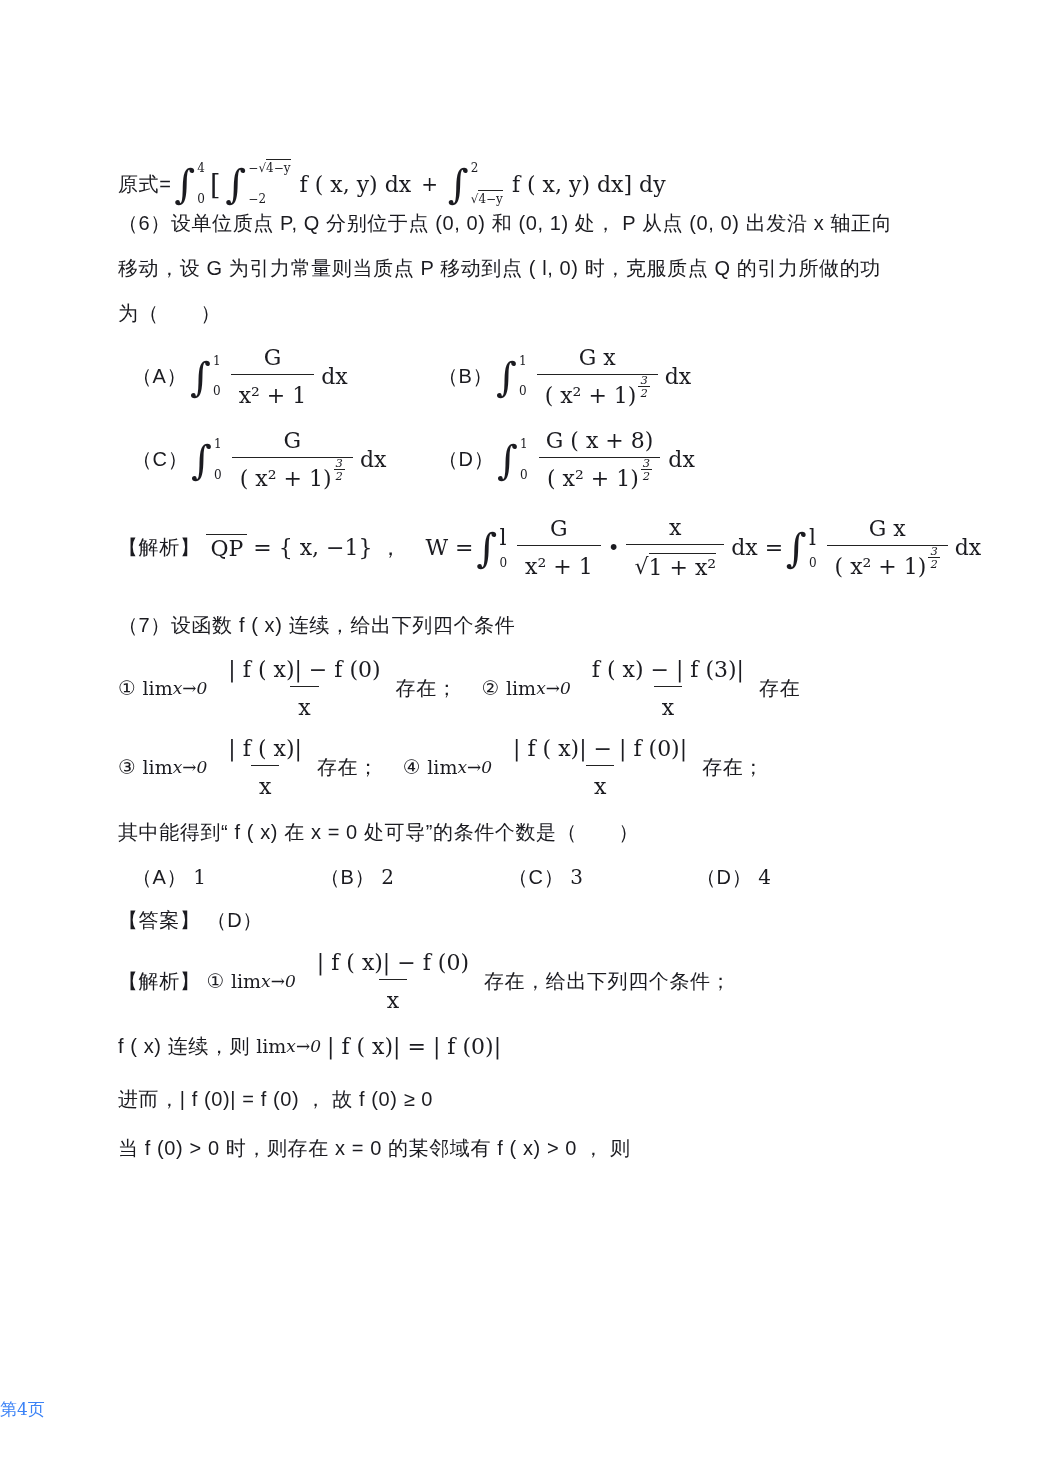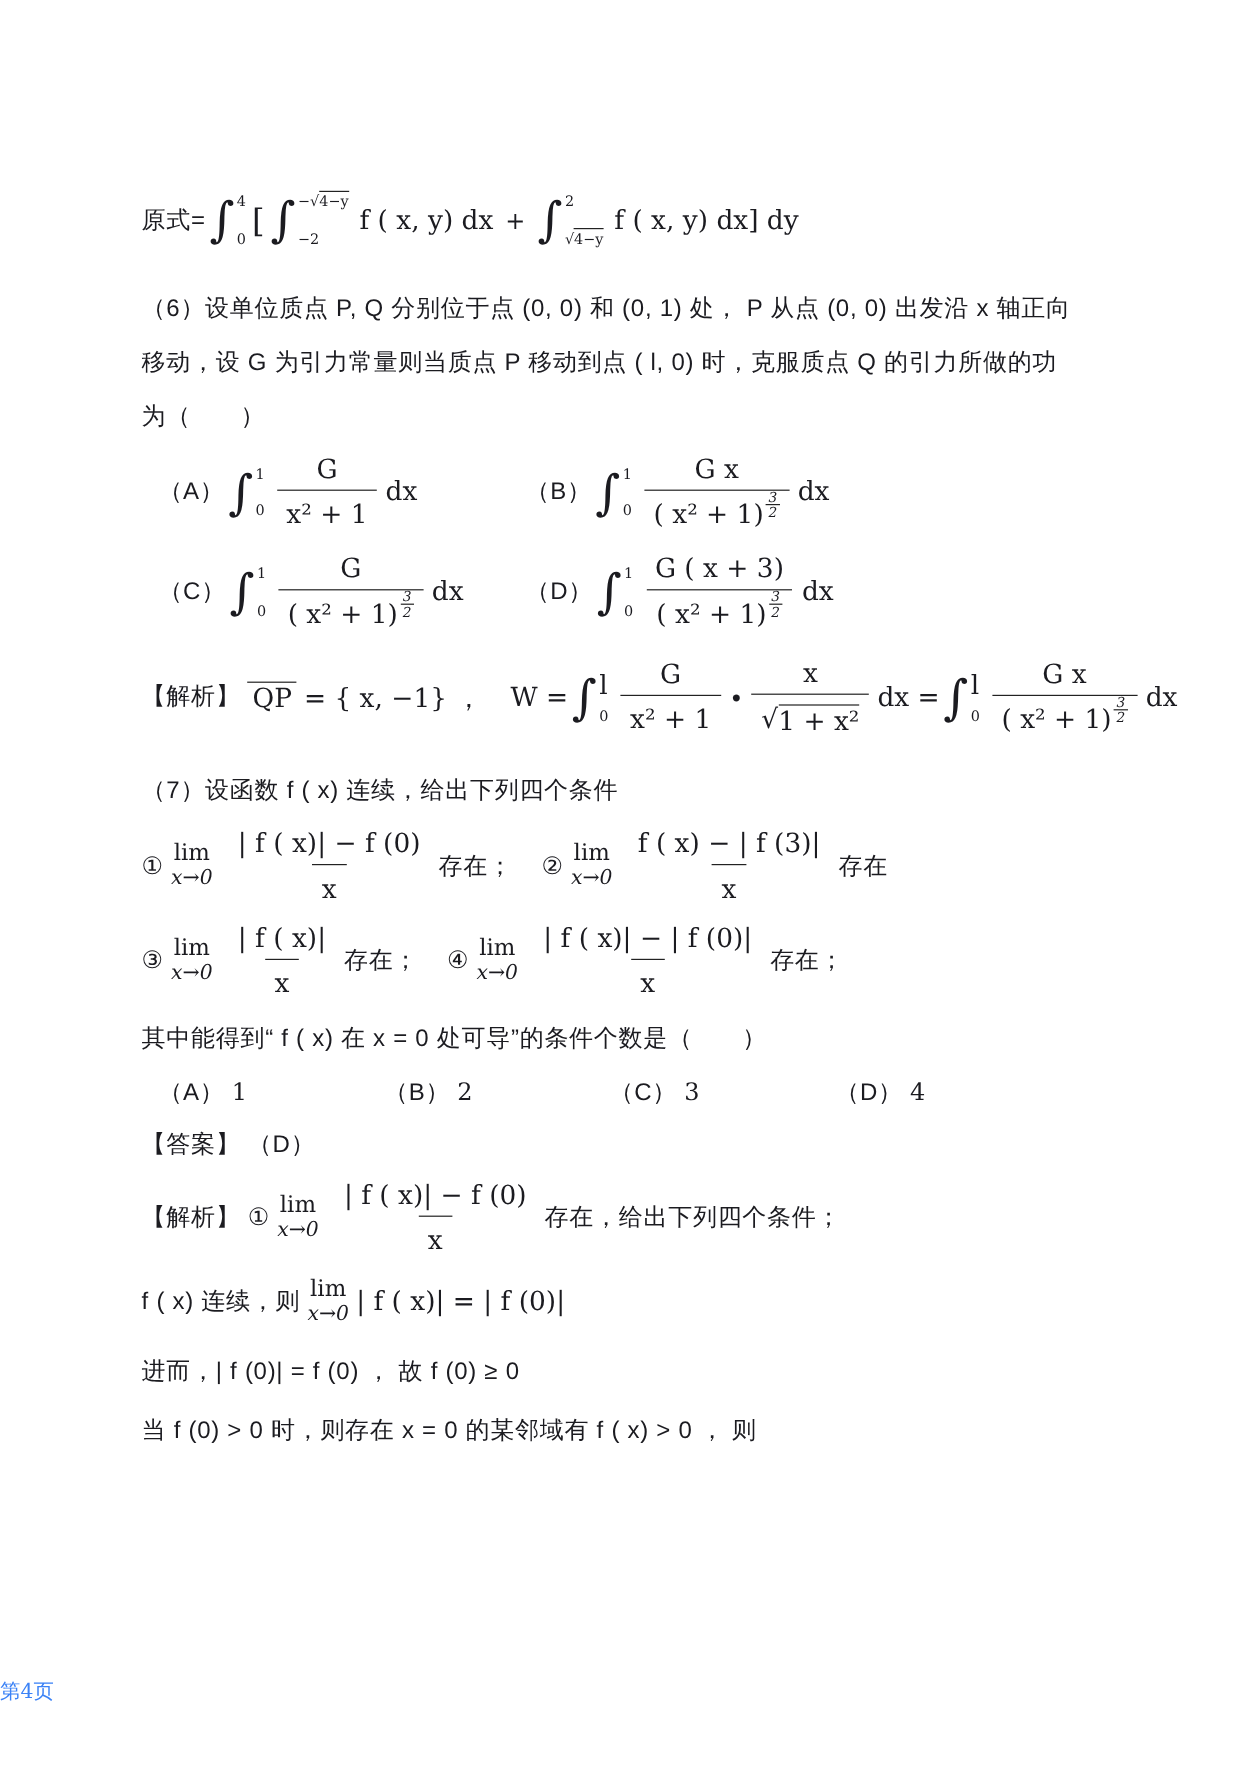--- a/index.html
+++ b/index.html
@@ -30,37 +30,37 @@
   .expfrac { display: inline-flex; flex-direction: column; align-items: center;
              font-size: 11.5px; line-height: 1.05; font-family: "DejaVu Serif", serif; font-style: italic;
              position: relative; top: -9px; margin-left: 2px; }
   .expfrac .en { border-bottom: 1px solid #222; padding: 0 2px; }
   .expfrac .ed { padding: 0 2px; }
 
   .ovl { border-top: 1.2px solid #222; padding-top: 1px; }
   .vec { border-top: 1.6px solid #222; padding: 1px 4px 0; }
   .rsign { font-size: 22px; }
 
-  .lim { display: inline-flex; flex-direction: column; align-items: center; margin: 0 6px; font-family: "DejaVu Serif", serif; }
+  .lim { display: inline-flex; flex-direction: row; align-items: center; margin: 0 6px; font-family: "DejaVu Serif", serif; }
   .limw { font-style: normal; font-size: 19px; line-height: 1.05; }
   .limsub { font-style: italic; font-size: 17px; line-height: 1.25; }
 
   .bracket { font-family: "DejaVu Serif", serif; font-size: 27px; font-style: normal; margin: 0 2px; }
 
   .optrow { padding-left: 14px; }
   .optcell { width: 306px; display: flex; align-items: center; }
   .choicerow { padding-left: 14px; }
   .choicecell { width: 188px; display: flex; align-items: baseline; }
 
   .footer { position: absolute; left: 0; right: 0; top: 1398px; 
             font-size: 17px; color: #3b82f6; font-family: "DejaVu Serif", serif; }
 
   .mb12{margin-bottom:12px}.mb14{margin-bottom:14px}.mb16{margin-bottom:16px}
   .mb18{margin-bottom:18px}.mb20{margin-bottom:20px}.mb22{margin-bottom:22px}
-  .mb24{margin-bottom:24px}.mb30{margin-bottom:30px}.mb34{margin-bottom:34px}
+  .mb24{margin-bottom:24px}.mb30{margin-bottom:30px}.mb34{}
   .ml6{margin-left:6px}.ml10{margin-left:10px}.ml24{margin-left:24px}
 </style>
 </head>
 <body>
 
 <div class="content">
 
   <div class="flexrow mb34">
     <span class="t">原式=</span>
     <span class="int">
@@ -158,21 +158,21 @@
     <div class="flexrow">
       <span class="t">（D）</span>
       <span class="int">
         <span class="ig">∫</span>
         <span class="il">
           <span class="iu">1</span>
           <span class="ilo">0</span>
         </span>
       </span>
       <span class="frac">
-        <span class="fn math">G ( x + 3)</span>
+        <span class="fn math">G ( x + 8)</span>
         <span class="fd">
           <span class="math">( x² + 1)</span>
           <span class="expfrac">
             <span class="en">3</span>
             <span class="ed">2</span>
           </span>
         </span>
       </span>
       <span class="math">dx</span>
     </div>

